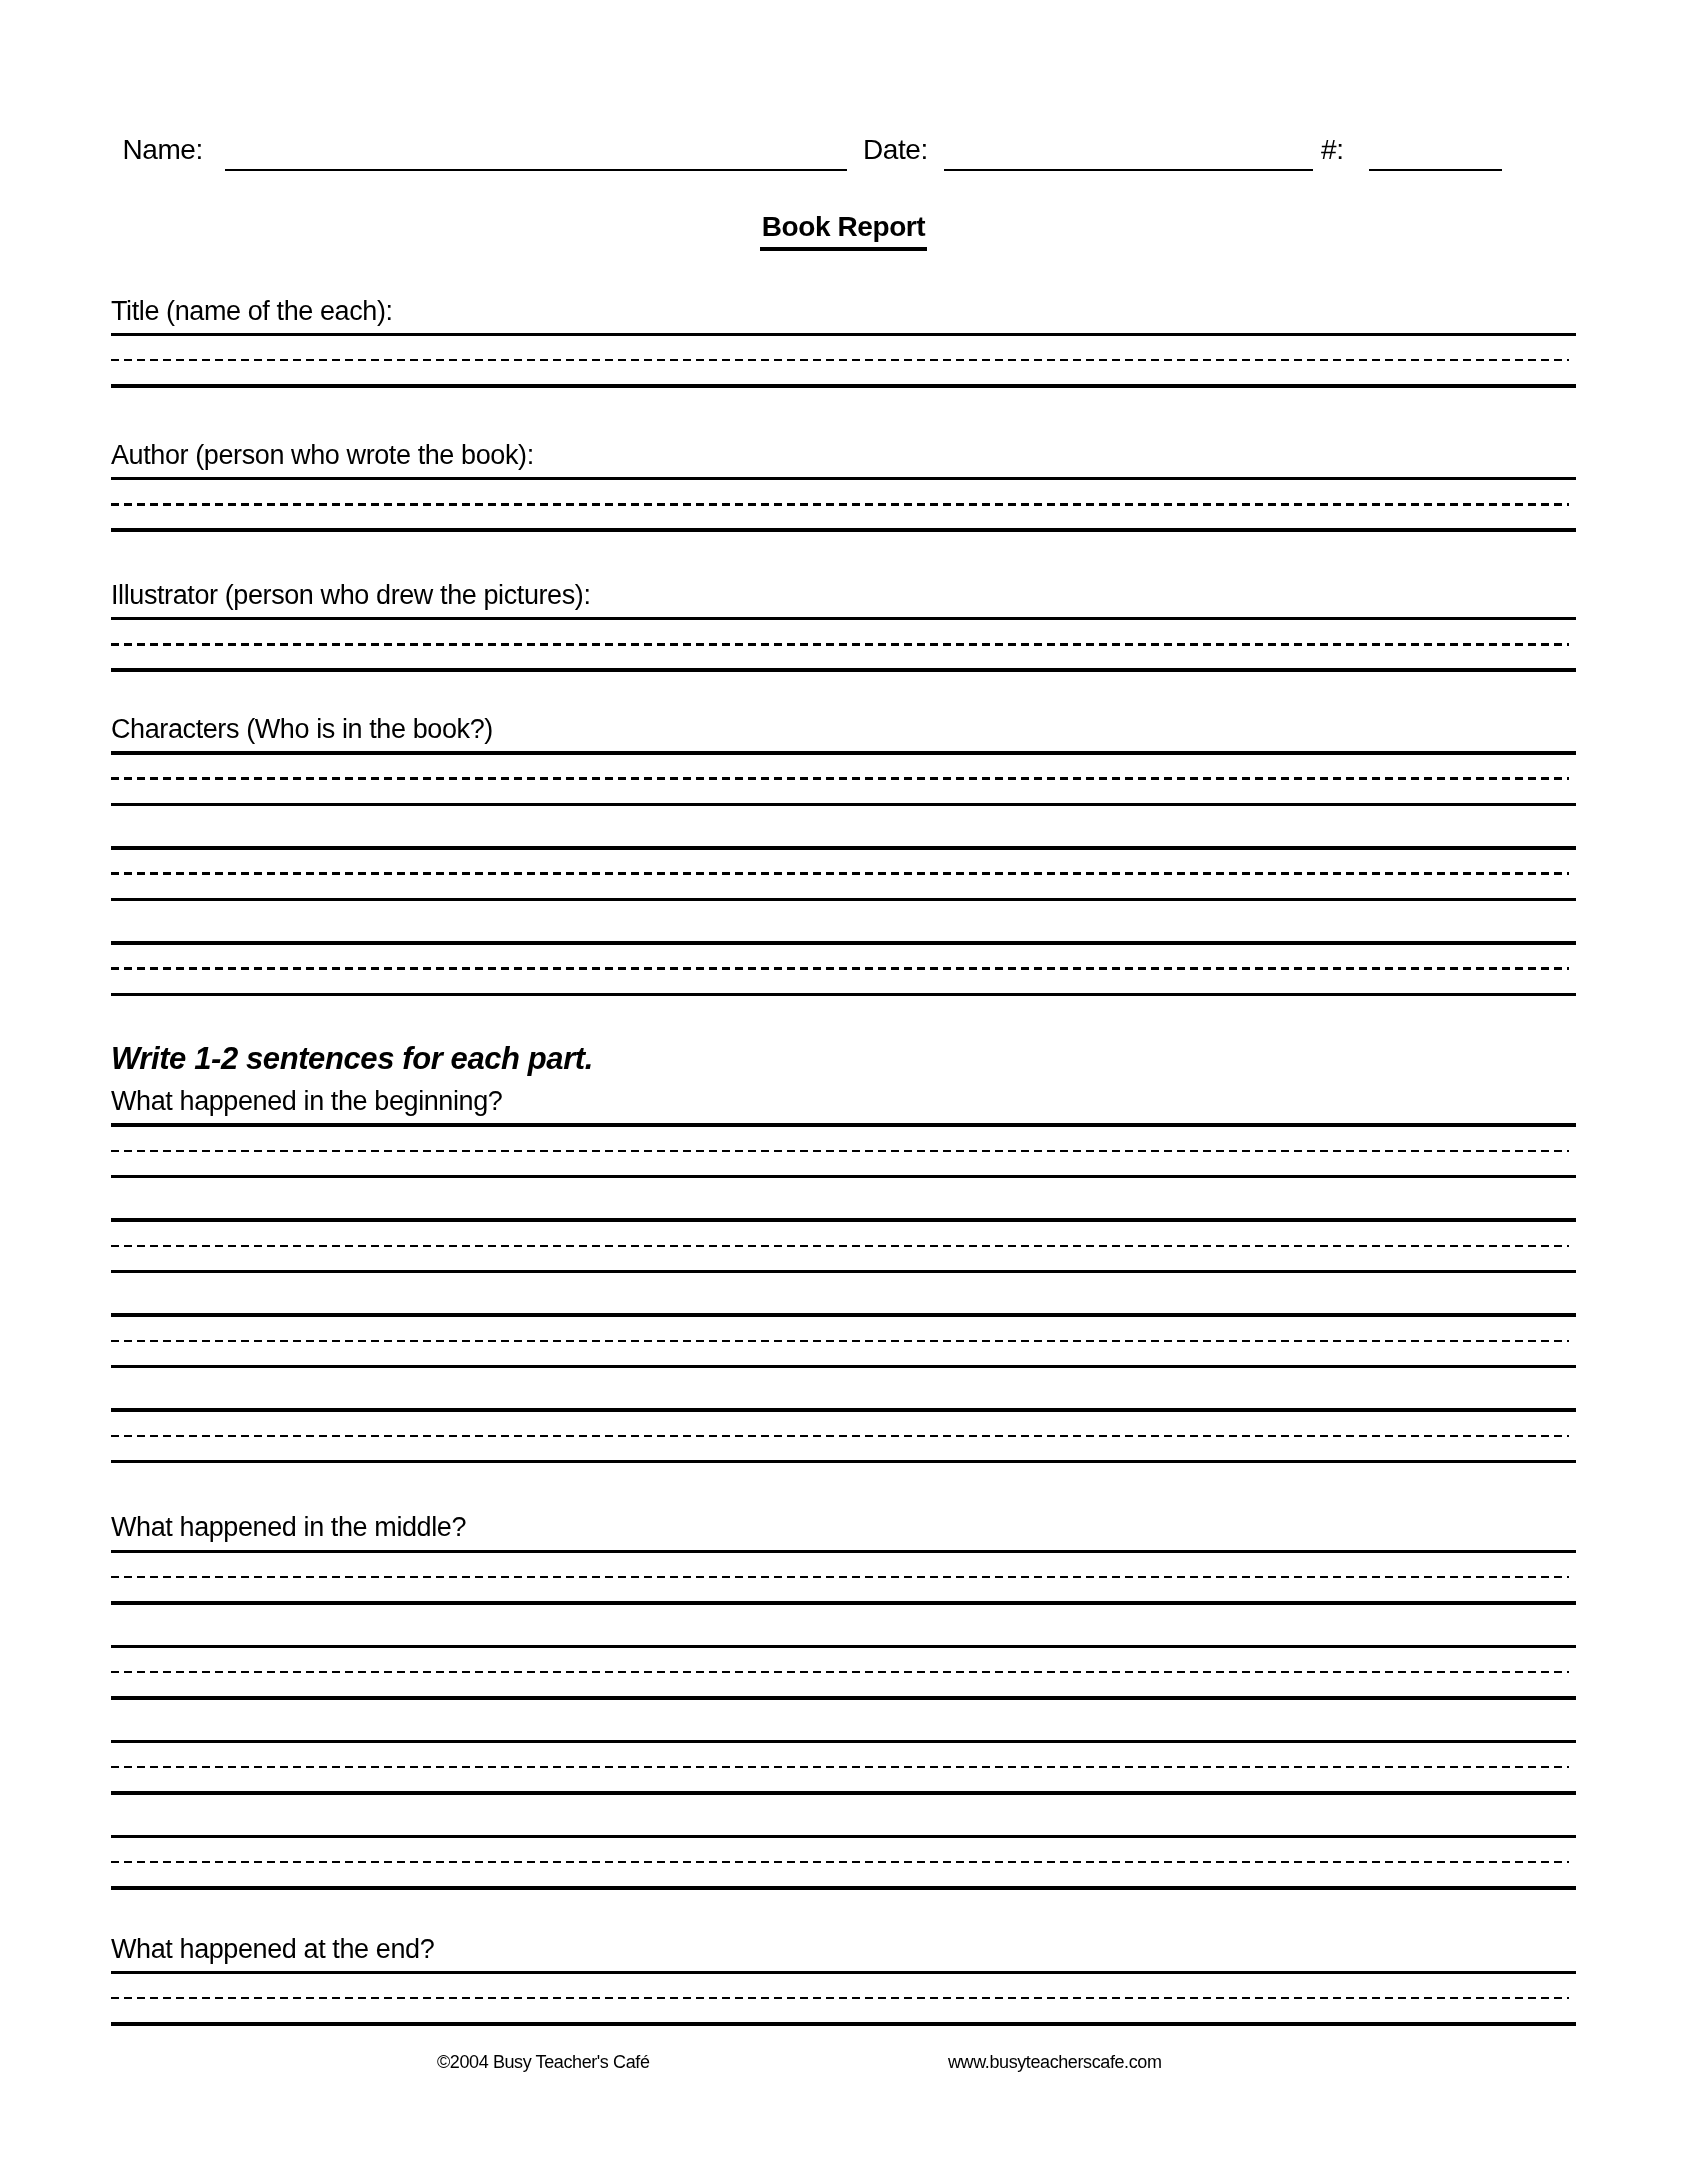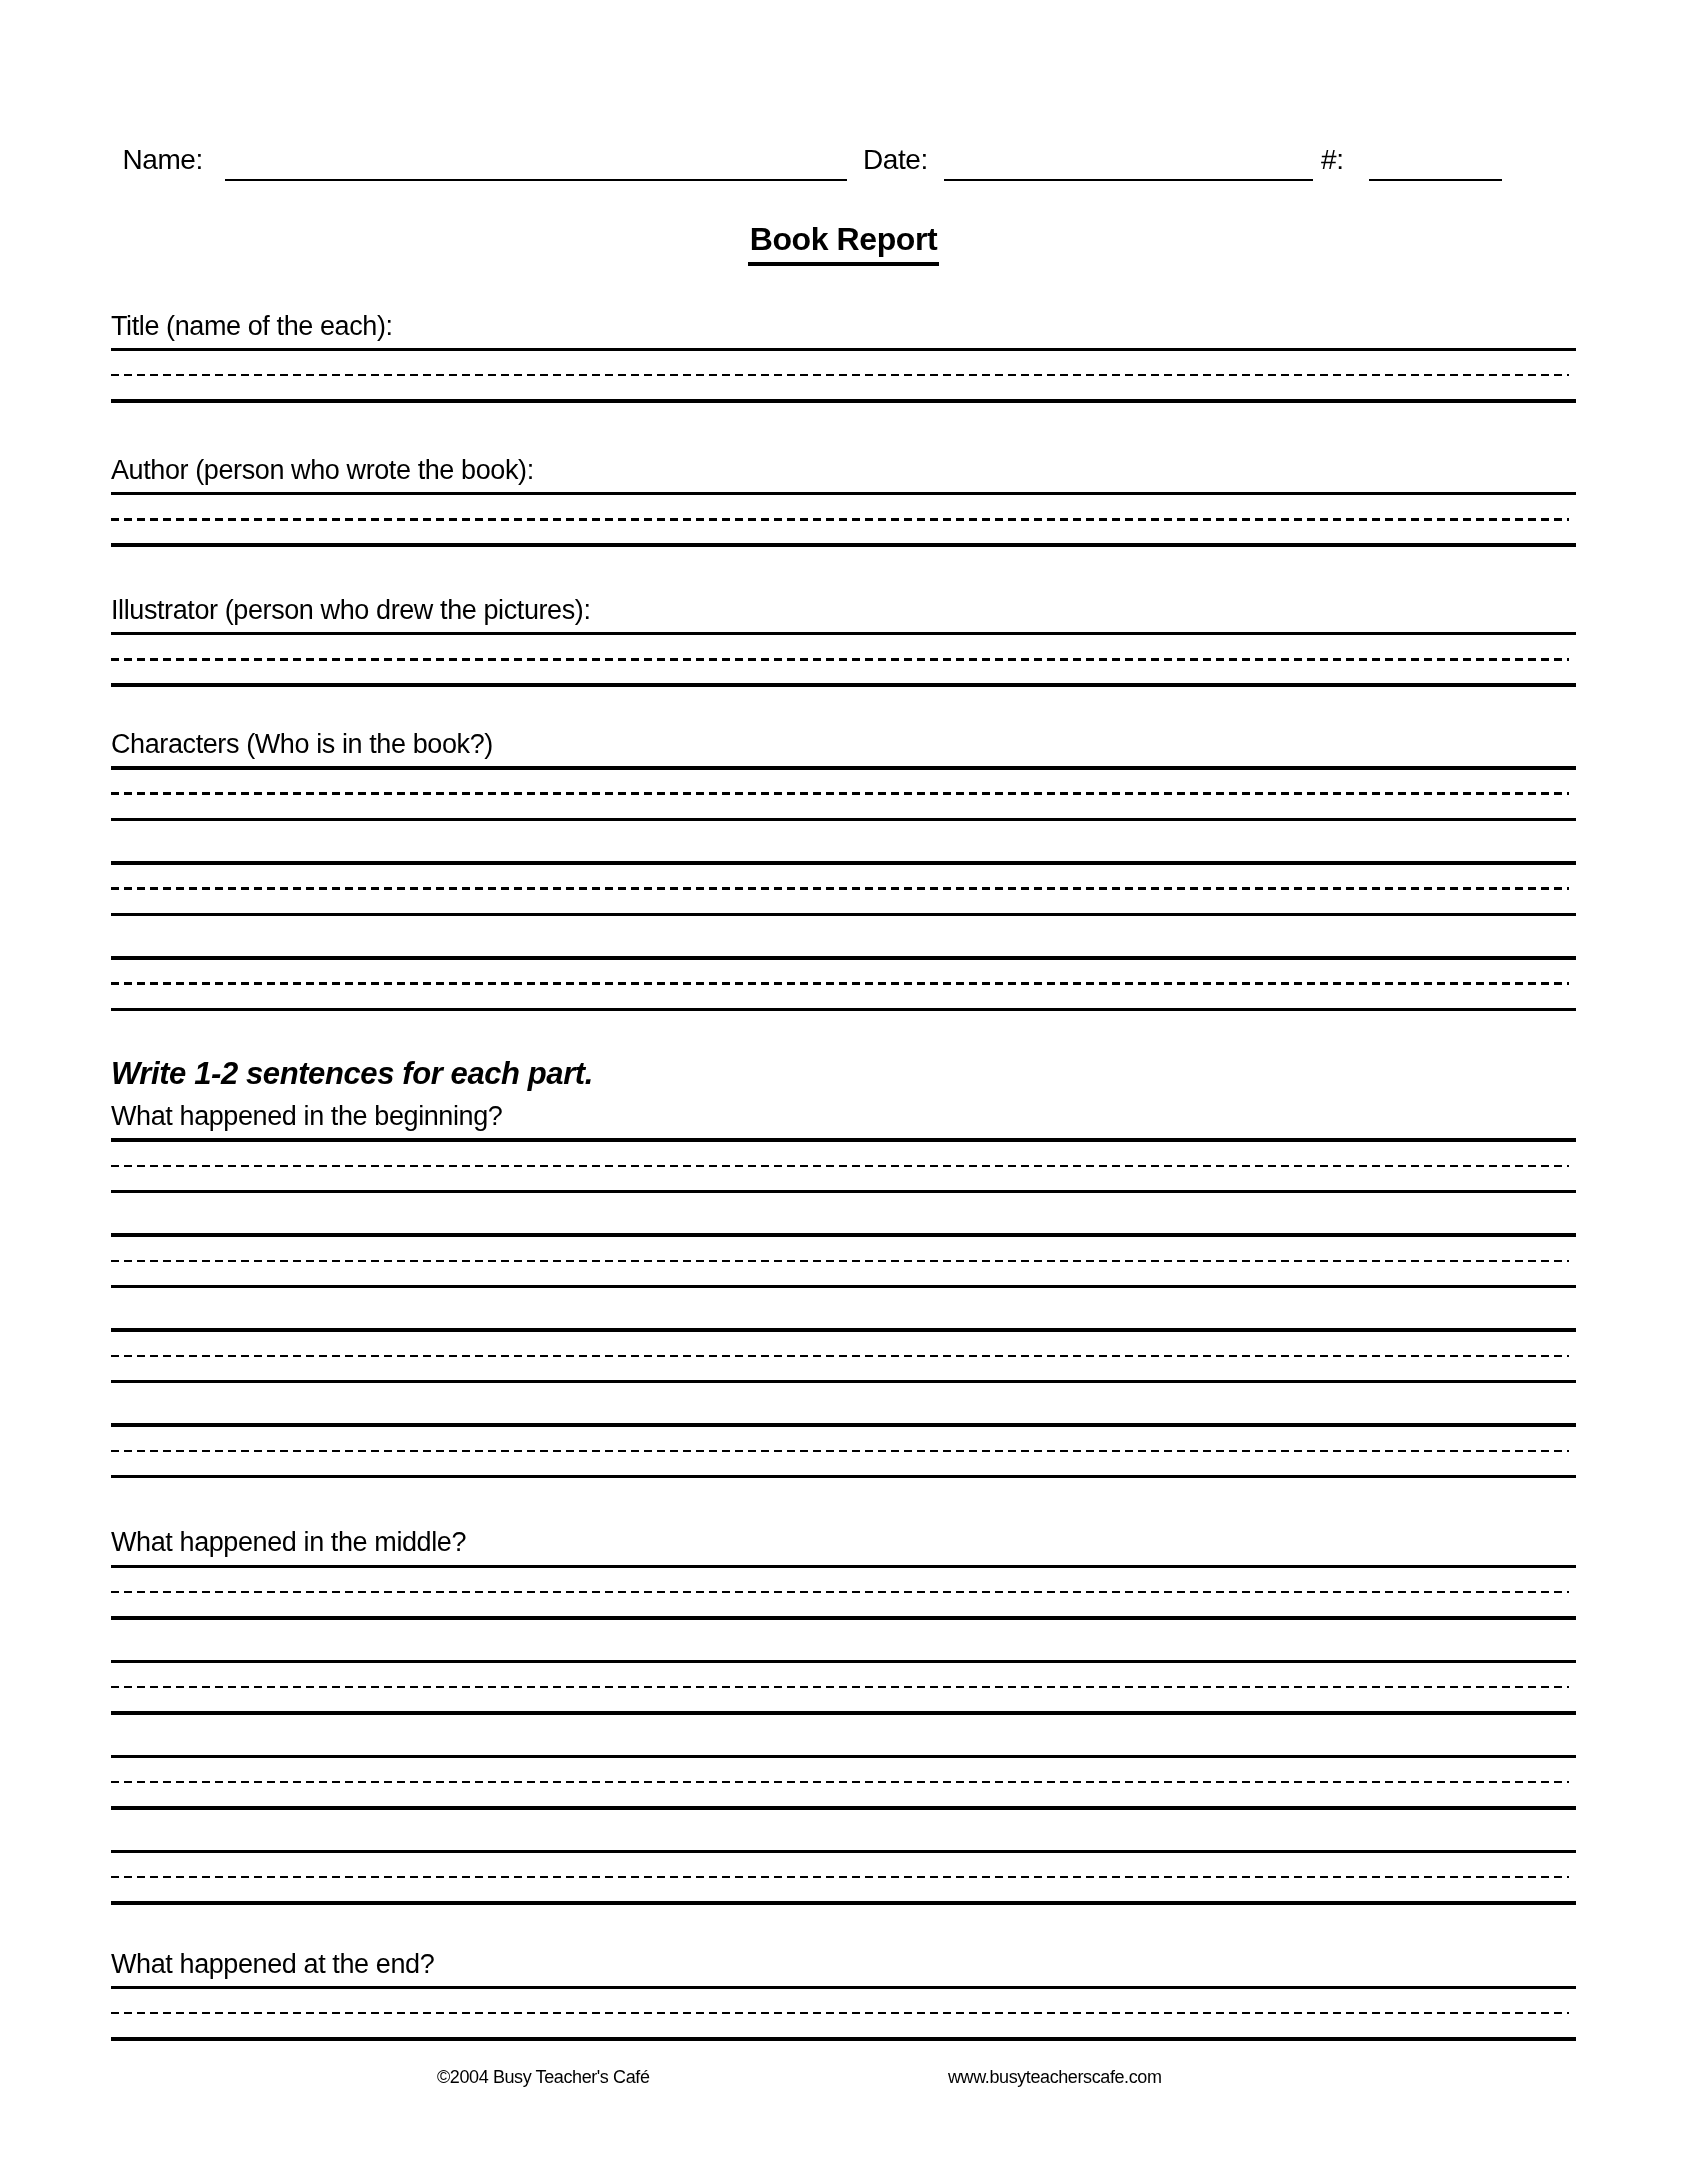--- a/index.html
+++ b/index.html
@@ -3,40 +3,40 @@
 <meta charset="utf-8">
 <style>
   * { margin:0; padding:0; box-sizing:border-box; }
   html,body { background:#ffffff; }
   body { font-family:"Liberation Sans", sans-serif; color:#000; }
 
   .page {
     position:relative;
     width:1687px; height:2184px;
     background:#ffffff;
-    padding:16px 111px;
+    padding:6px 111px;
     overflow:hidden;
   }
 
   
   .header { position:relative; height:44px; margin-top:121px; }
   .hdr-label { position:absolute; bottom:5.2px; font-size:28px; letter-spacing:-0.4px; }
   .name-label   { left:11.4px; }
   .date-label   { left:752px; }
   .number-label { left:1210px; }
   .blank { position:absolute; bottom:0; border-bottom:2.6px solid #000; height:31px; }
   .name-blank   { left:114px;  width:622px; }
   .date-blank   { left:833px;  width:369px; }
   .number-blank { left:1258px; width:133px; }
 
   
   .title-wrap { margin-top:40px; text-align:center; }
   .page-title {
     display:inline-block;
-    font-size:32px; font-weight:bold; letter-spacing:-0.4px;
+    font-size:28px; font-weight:bold; letter-spacing:-0.4px;
     border-bottom:4.4px solid #000; padding:0 1.7px 3.5px 1.7px;
   }
 
   
   .rule-set {
     height:55px;
     display:flex; flex-direction:column; justify-content:space-between;
   }
   .rule-set + .rule-set { margin-top:40px; }
   .line-solid { height:3.5px; background:#000; }

